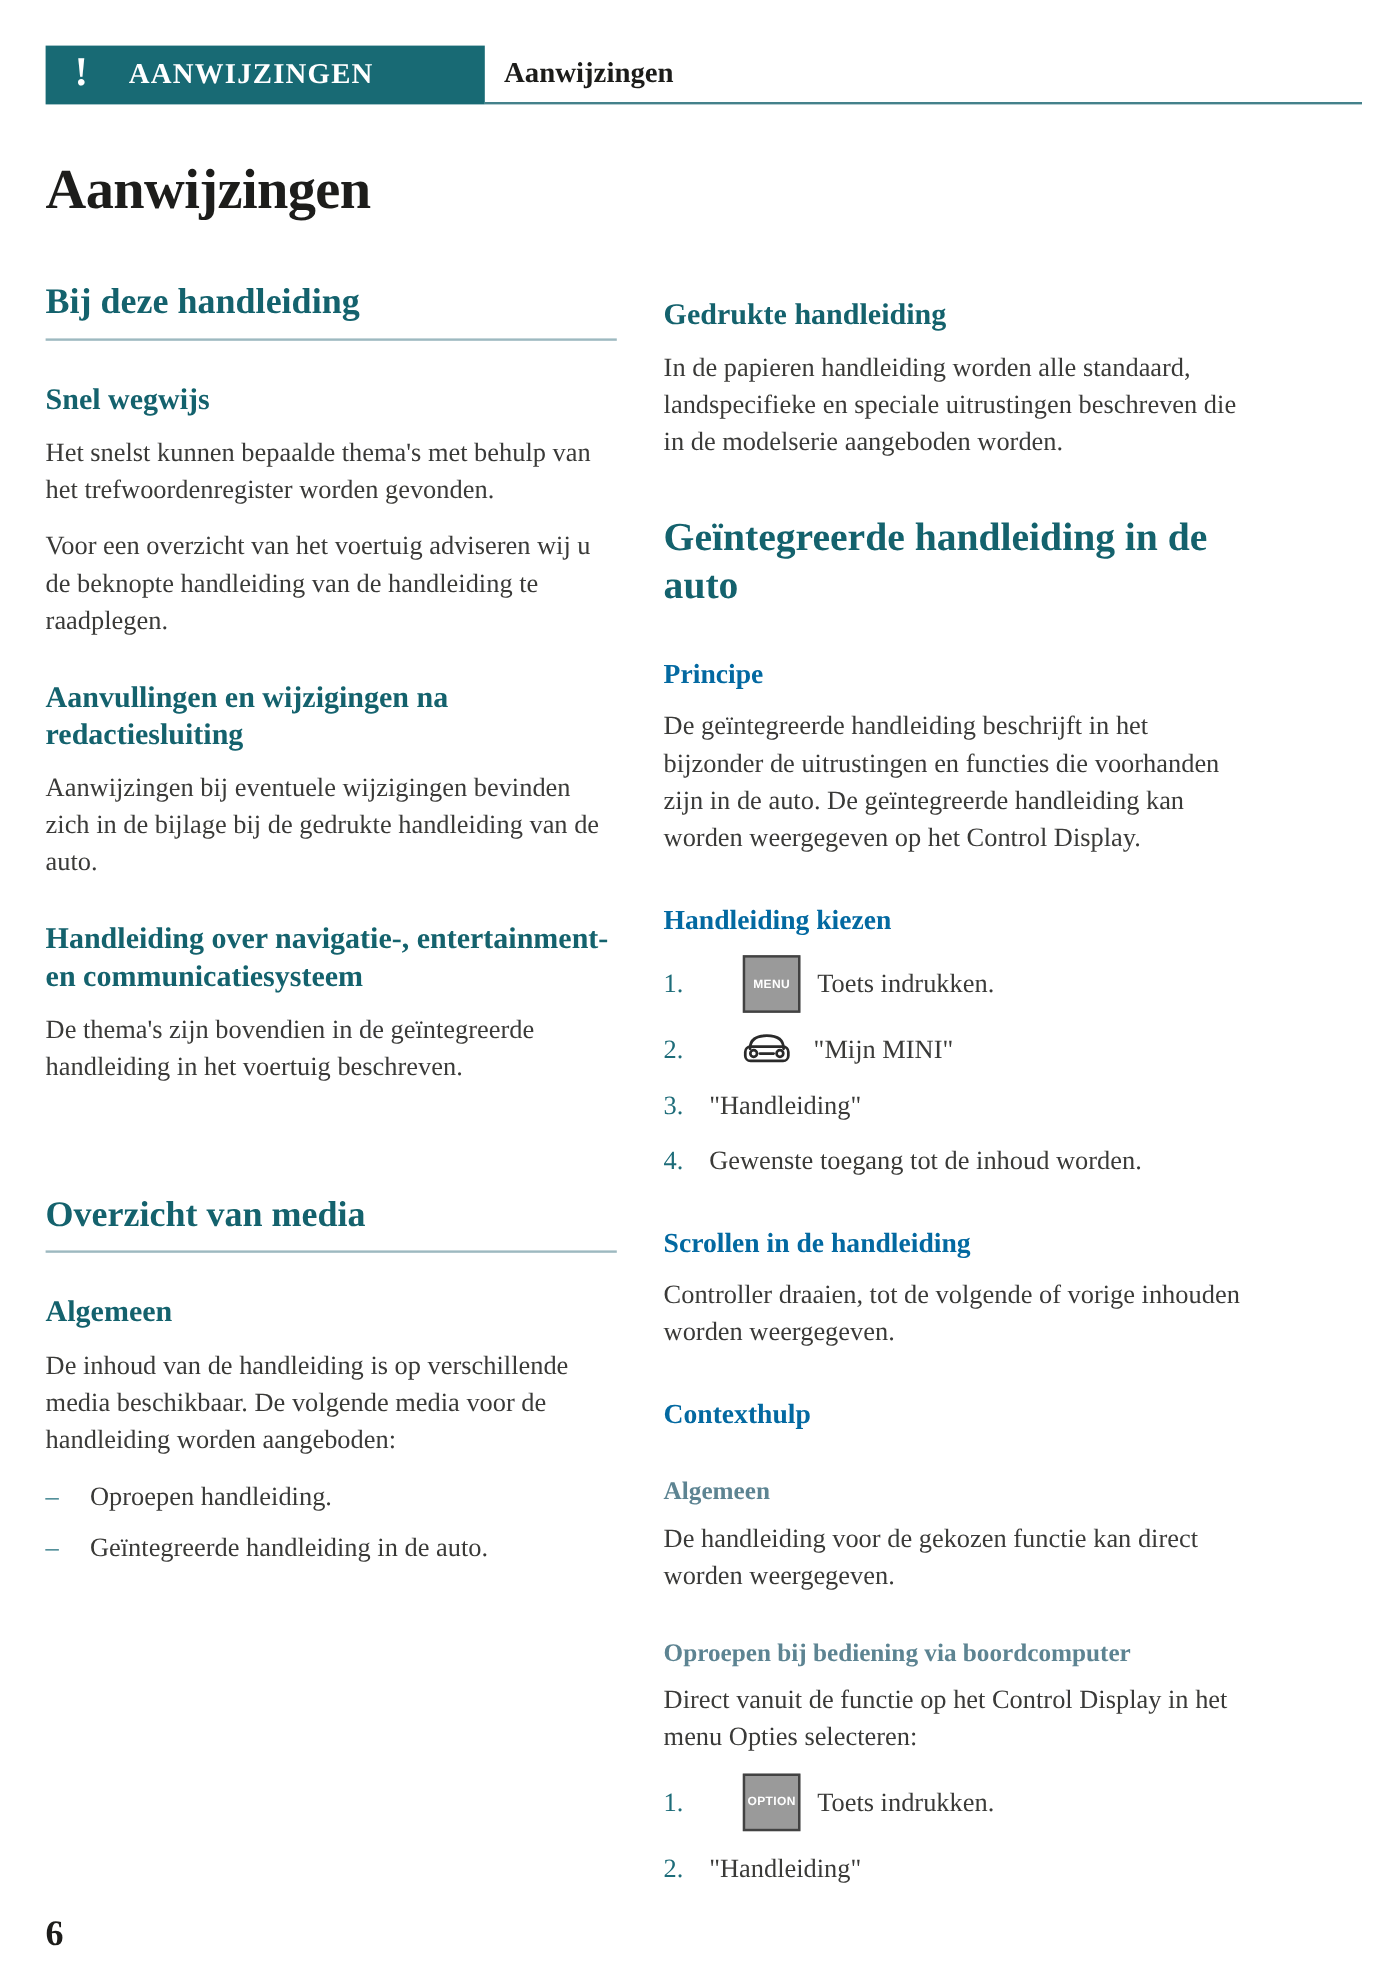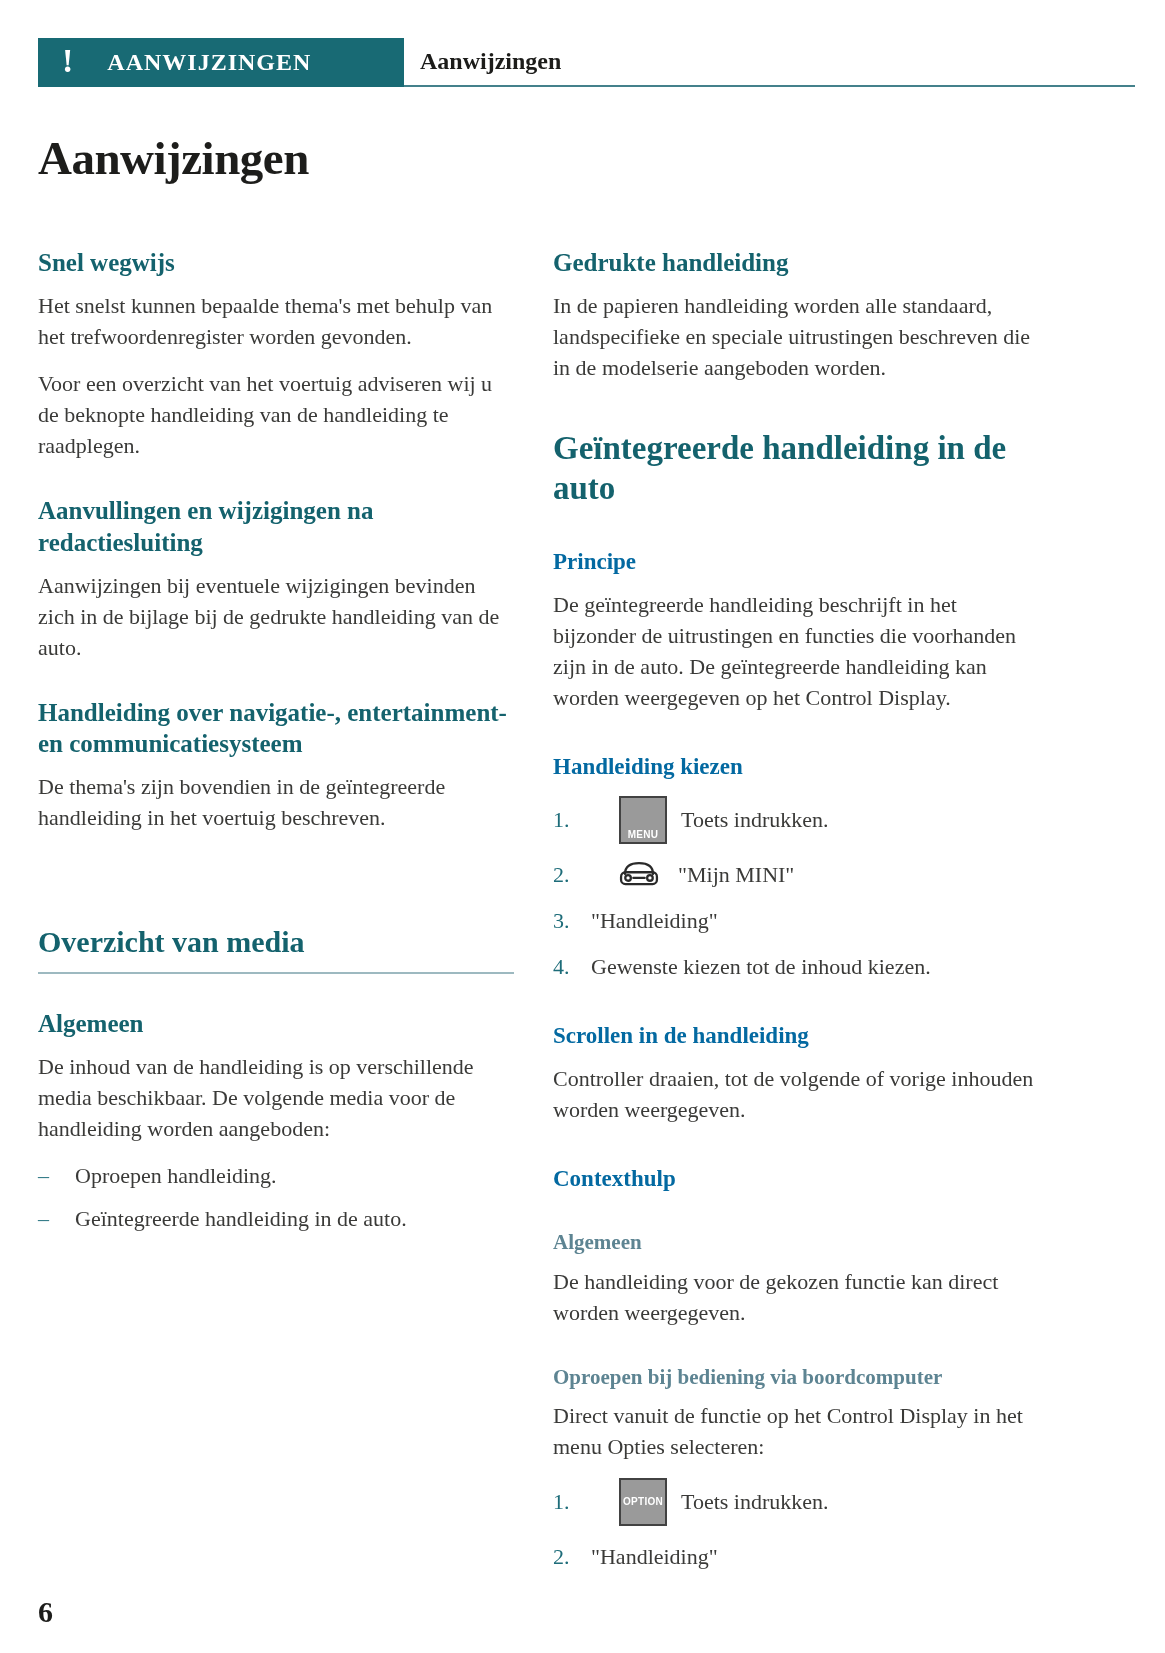--- a/index.html
+++ b/index.html
@@ -98,21 +98,21 @@
   ol.steps .num { width: 38px; flex: none; color: #1d6c79; }
   .hw-key {
     width: 48px; height: 48px; flex: none;
     margin-left: 28px;
     background: #9a9a9a; border: 2px solid #424242;
     color: #ffffff;
     font-family: "Liberation Sans", sans-serif;
     font-size: 10px; font-weight: bold; letter-spacing: 0.3px;
     display: flex; justify-content: center;
   }
-  .hw-key.key-top    { align-items: flex-start; padding-top: 21px; }
+  .hw-key.key-top    { align-items: flex-start; padding-top: 7px; }
   .hw-key.key-center { align-items: center; }
   .after-key { margin-left: 14px; }
   .car-glyph { margin-left: 27px; flex: none; display: flex; align-items: center; }
   .after-car { margin-left: 18px; }
 
   
   .page-number {
     position: absolute; left: 38px; bottom: 24px;
     font-size: 30px; font-weight: bold; color: #1d1d1b;
   }
@@ -130,20 +130,21 @@
     <div class="runhead-right">
       <span class="running-title">Aanwijzingen</span>
     </div>
   </div>
 
   <h1 class="page-title">Aanwijzingen</h1>
 
   <div class="columns">
 
     <div class="col">
+      <div class="h2">Bij deze handleiding</div>
 
       <div class="h3">Snel wegwijs</div>
       <p class="body">Het snelst kunnen bepaalde thema's met behulp van het trefwoordenregister worden gevonden.</p>
       <p class="body">Voor een overzicht van het voertuig adviseren wij u de beknopte handleiding van de handleiding te raadplegen.</p>
 
       <div class="h3">Aanvullingen en wijzigingen na redactiesluiting</div>
       <p class="body">Aanwijzingen bij eventuele wijzigingen bevinden zich in de bijlage bij de gedrukte handleiding van de auto.</p>
 
       <div class="h3">Handleiding over navigatie-, entertainment- en communicatiesysteem</div>
       <p class="body">De thema's zijn bovendien in de geïntegreerde handleiding in het voertuig beschreven.</p>
@@ -193,21 +194,21 @@
             </svg>
           </span>
           <span class="after-car">"Mijn MINI"</span>
         </li>
         <li>
           <span class="num">3.</span>
           <span>"Handleiding"</span>
         </li>
         <li>
           <span class="num">4.</span>
-          <span>Gewenste kiezen tot de inhoud kiezen.</span>
+          <span>Gewenste toegang tot de inhoud worden.</span>
         </li>
       </ol>
 
       <div class="h4">Scrollen in de handleiding</div>
       <p class="body">Controller draaien, tot de volgende of vorige inhouden worden weergegeven.</p>
 
       <div class="h4">Contexthulp</div>
 
       <div class="h5">Algemeen</div>
       <p class="body">De handleiding voor de gekozen functie kan direct worden weergegeven.</p>

